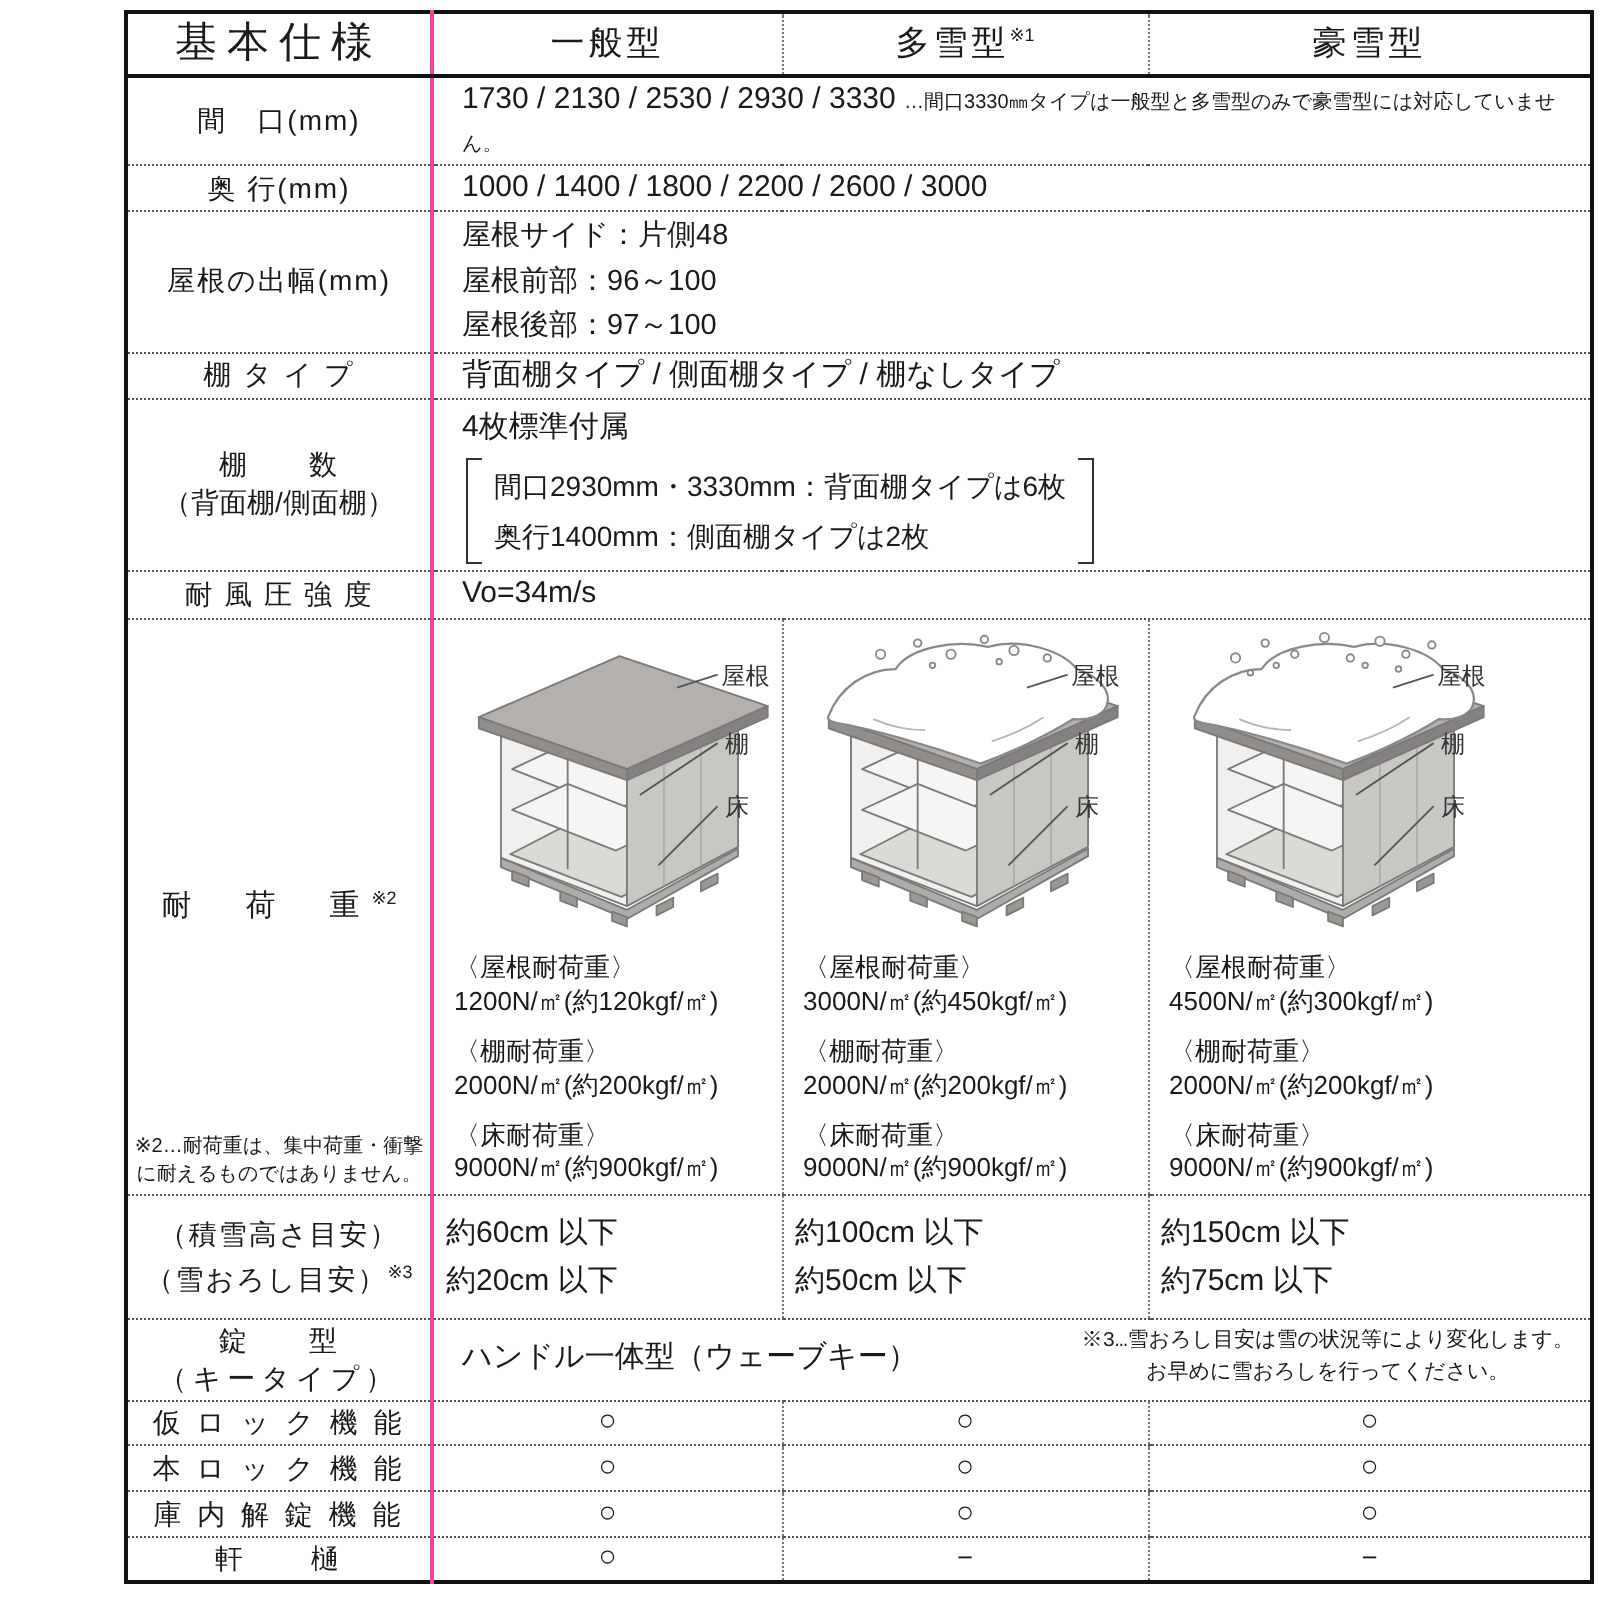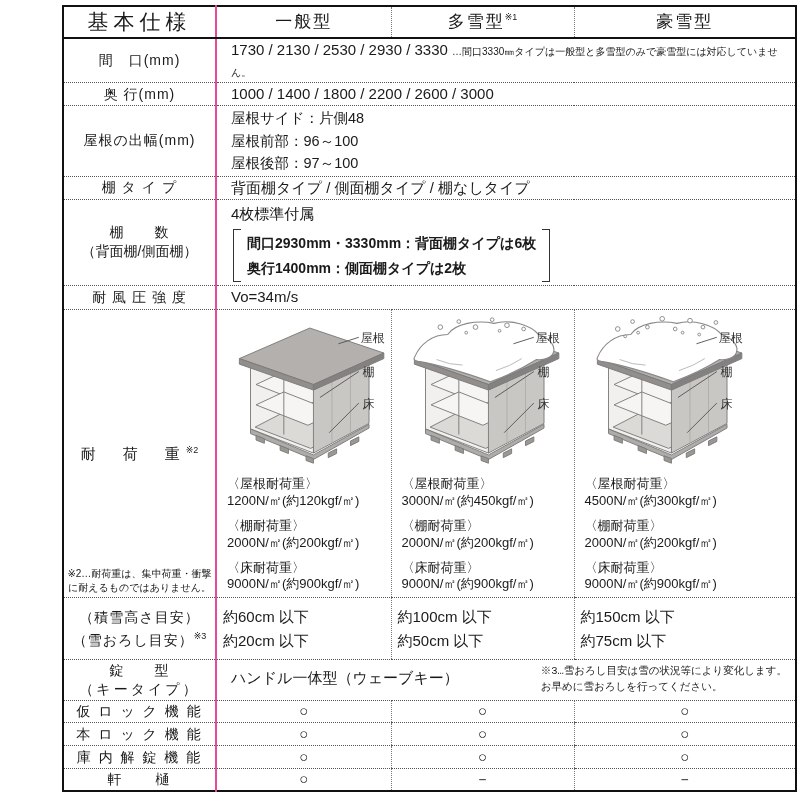--- a/index.html
+++ b/index.html
@@ -14,41 +14,41 @@
   .br{border-right:2px solid #ec4899;}
   .bl{border-left:1px dotted #777;}
   th.maintitle{font-size:21px;letter-spacing:5px;text-align:center;}
   th.colhead{font-size:17px;text-align:center;letter-spacing:2px;}
   sup{font-size:9px;vertical-align:super;letter-spacing:0;}
   th.rowlabel{text-align:center;letter-spacing:1px;font-size:14px;}
   td.val{font-size:15px;padding-left:14px;}
   .smallnote{font-size:10px;letter-spacing:0;}
   .mline div{font-size:14.5px;line-height:1.55;}
   
-  .bracket{position:relative;margin:3px 4px 0 2px;padding:4px 14px;display:inline-block;font-weight:bold;}
+  .bracket{position:relative;margin:3px 4px 0 2px;padding:4px 14px;display:inline-block;}
   .bracket::before,.bracket::after{content:"";position:absolute;top:2px;bottom:2px;width:7px;}
   .bracket::before{left:0;border:1.5px solid #333;border-right:none;}
   .bracket::after{right:0;border:1.5px solid #333;border-left:none;}
   .bracket div{font-size:14px;line-height:1.75;}
   
   td.loadcell{vertical-align:top;padding:6px 4px 4px 10px;}
   .load-entry{margin-top:8px;}
   .load-entry div{font-size:13px;line-height:1.3;letter-spacing:0;}
   th.loadlabel{position:relative;}
   .loadlabel-inner{letter-spacing:6px;font-size:15px;}
   .load-footnote{position:absolute;bottom:3px;left:2px;right:2px;font-size:10px;
                  letter-spacing:0;line-height:1.35;text-align:center;}
   
   td.snowcell{text-align:left;font-size:15px;}
   .snowcell div{margin:4px 0;}
   .snowlabels div{margin:3px 0;}
   
   .lockflex{display:flex;align-items:center;justify-content:space-between;font-family:Liberation Mono, monospace;}
   .lockval{font-size:15px;padding-left:8px;}
-  .locknote{font-size:10.5px;line-height:1.5;letter-spacing:0;padding-right:2px;}
+  .locknote{font-size:10.5px;line-height:1.5;text-align:center;letter-spacing:0;padding-right:2px;}
   
   td.feat{text-align:center;font-size:15px;line-height:1.1;}
   th.featlabel{letter-spacing:2px;}
   .shedbox{height:152px;}
   svg text{font-family:"Liberation Sans","DejaVu Sans",sans-serif;}
 </style>
 </head>
 <body>
 
 <div class="wrap">

